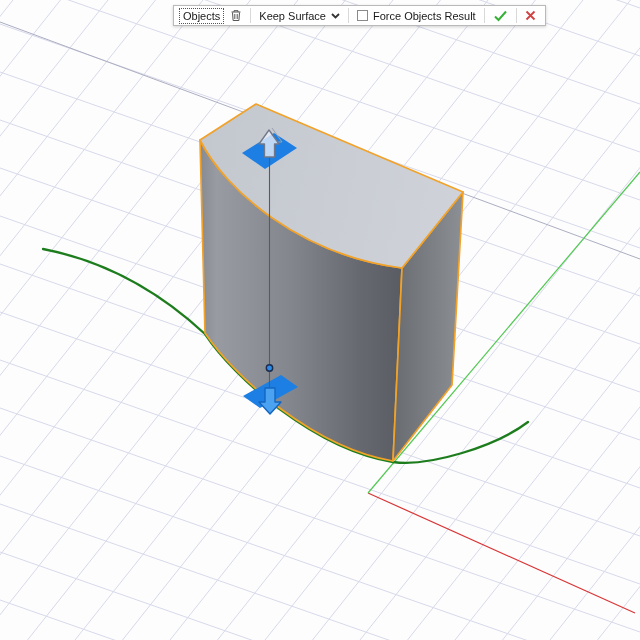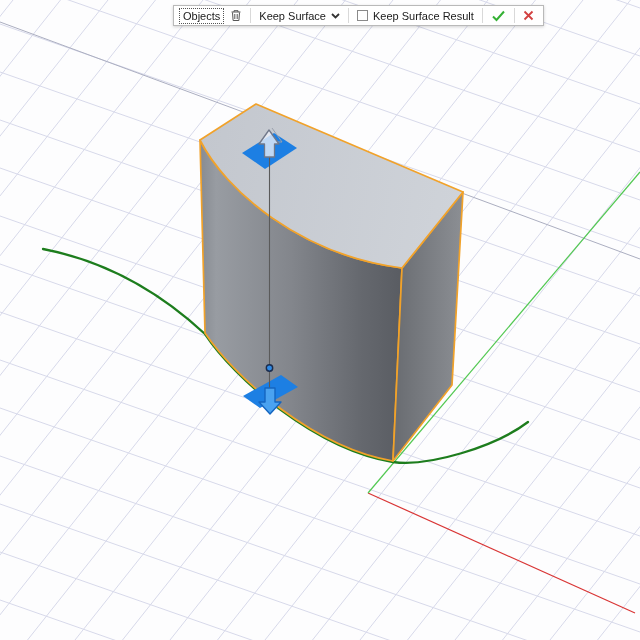--- a/index.html
+++ b/index.html
@@ -151,21 +151,21 @@
       <span>Keep Surface</span>
       <span class="chev">
         <svg width="9" height="6" viewBox="0 0 9 6">
           <polyline points="1,1 4.5,4.5 8,1" fill="none" stroke="#333" stroke-width="1.8"></polyline>
         </svg>
       </span>
     </div>
     <div class="tb-sep"></div>
     <div class="tb-item">
       <span class="checkbox"></span>
-      <span>Keep Surface Result</span>
+      <span>Force Objects Result</span>
     </div>
     <div class="tb-sep"></div>
     <div class="icon-btn">
       <svg width="15" height="12" viewBox="0 0 15 12">
         <polyline points="2,6.5 5.5,10 13,1.5" fill="none" stroke="#35b135" stroke-width="2"></polyline>
       </svg>
     </div>
     <div class="tb-sep"></div>
     <div class="icon-btn">
       <svg width="11" height="11" viewBox="0 0 11 11">

